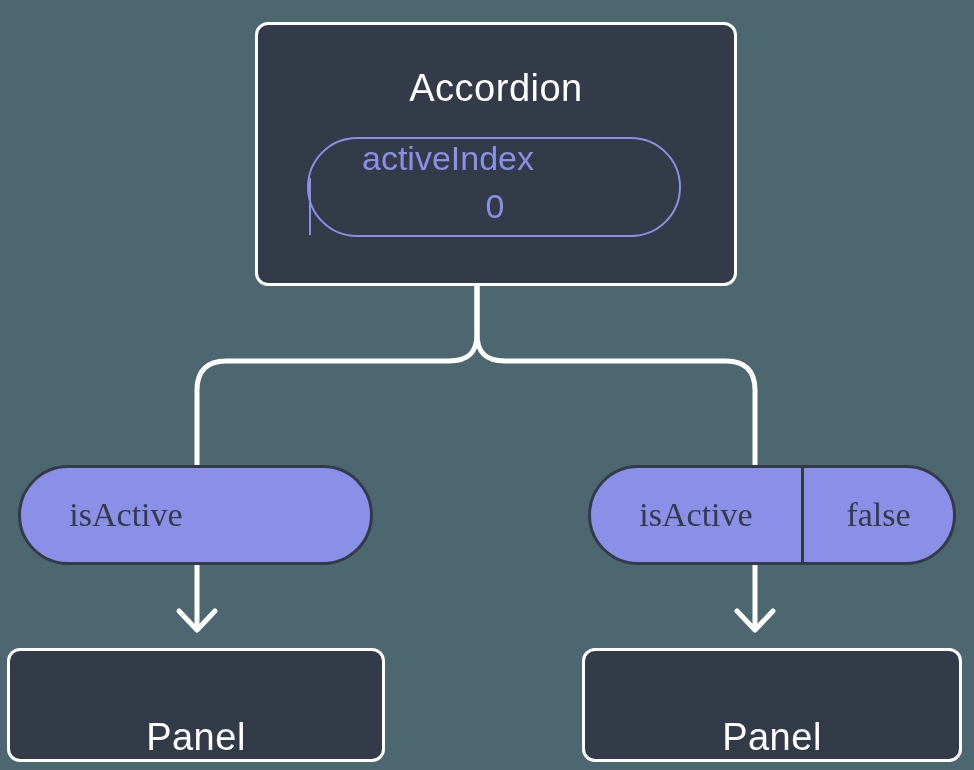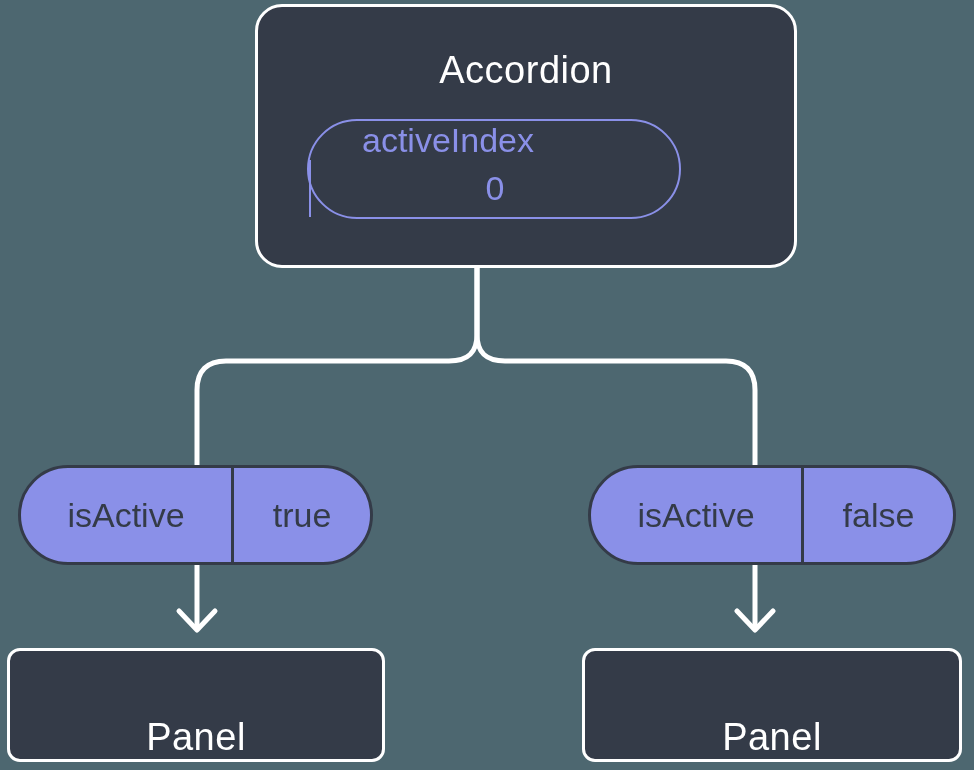--- a/index.html
+++ b/index.html
@@ -21,23 +21,23 @@
     z-index: 1;
   }
   .node {
     position: absolute;
     background: #343b48;
     border: 3px solid #ffffff;
     box-sizing: border-box;
     z-index: 2;
   }
   .root-node {
-    left: 255px; top: 4px;
-    width: 542px; height: 264px;
-    border-radius: 27px;
+    left: 255px; top: 22px;
+    width: 482px; height: 264px;
+    border-radius: 13px;
   }
   .root-title {
     margin-top: 44px;
     text-align: center;
     color: #ffffff;
     font-size: 38px;
     font-weight: 500;
     line-height: 1;
     letter-spacing: 0.5px;
   }
@@ -68,20 +68,21 @@
     height: 100px;
     box-sizing: border-box;
     background: #8a90e8;
     border: 3px solid #343b48;
     border-radius: 60px;
     display: flex;
     align-items: stretch;
     color: #343b48;
     font-size: 34px;
     z-index: 2;
+    font-family: Liberation Serif, serif;
   }
   .prop-pill-left { left: 18px; top: 465px; width: 355px; }
   .prop-pill-right { left: 588px; top: 465px; width: 368px; }
   .prop-pill .pill-name {
     width: 210px;
     display: flex; align-items: center; justify-content: center;
   }
   .prop-pill .pill-value {
     flex: 1;
     border-left: 3px solid #343b48;
@@ -115,21 +116,20 @@
   <div class="node root-node">
     <div class="root-title">Accordion</div>
     <div class="state-pill">
       <div class="pill-name">activeIndex</div>
       <div class="pill-value">0</div>
     </div>
   </div>
 
   <div class="prop-pill prop-pill-left">
     <div class="pill-name">isActive</div>
-    <div class="pill-value">true</div>
   </div>
 
   <div class="prop-pill prop-pill-right">
     <div class="pill-name">isActive</div>
     <div class="pill-value">false</div>
   </div>
 
   <div class="node panel-node panel-node-left">
     <div>Panel</div>
   </div>

